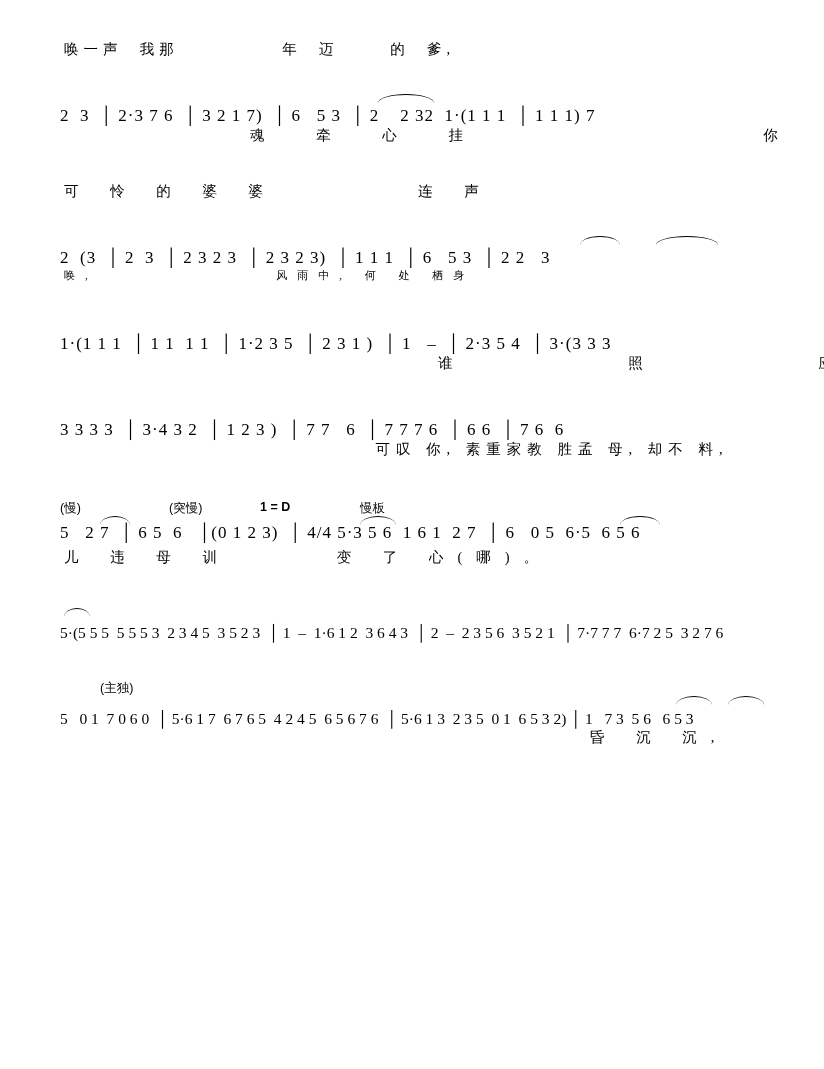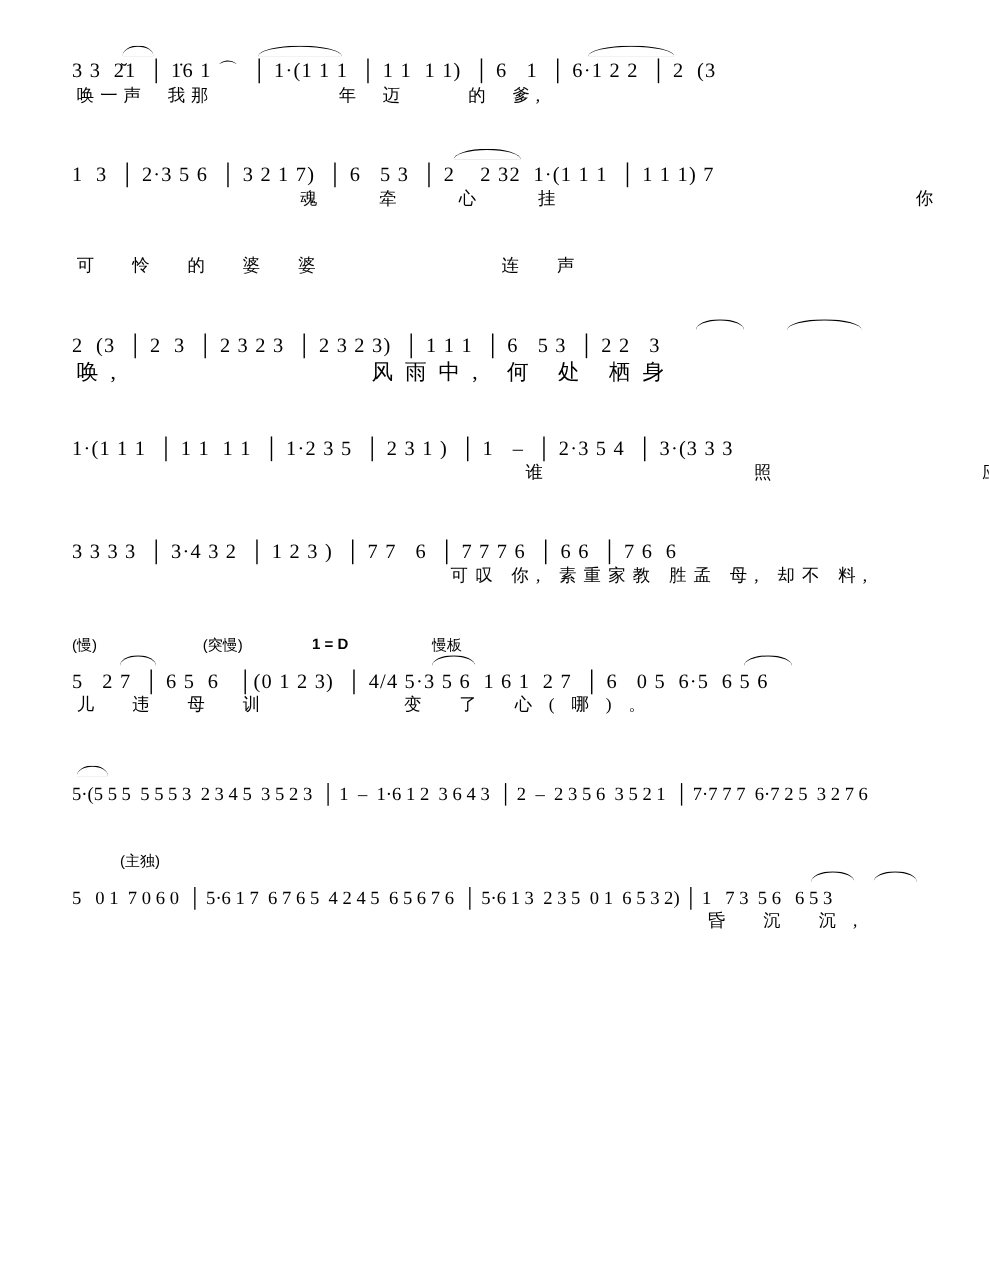--- a/index.html
+++ b/index.html
@@ -64,34 +64,28 @@
     white-space: pre;
     font-family: "Liberation Serif", serif;
   }
 </style>
 </head>
 <body>
 
 <div class="sheet">
 
   <div class="system" style="margin-top:34px;">
-    <div class="notes-row" style="position:relative;">
-      <span class="raw" style="font-size:17px;letter-spacing:1px;">3 3  2̆1  │ 1̇6 1 ⌒  │ 1·(1 1 1  │ 1 1  1 1)  │ 6   1  │ 6·1 2 2  │ 2  (3</span>
-      <span class="slur" style="left:42px;top:-2px;width:26px;"></span>
-      <span class="slur" style="left:155px;top:-2px;width:70px;"></span>
-      <span class="slur" style="left:430px;top:-2px;width:72px;"></span>
-    </div>
     <div class="lyric-row" style="padding-left:4px;">
       <span class="raw" style="letter-spacing:5px;font-size:14.5px;">唤一声  我那            年  迈      的  爹,</span>
     </div>
   </div>
 
   <div class="system" style="margin-top:22px;">
     <div class="notes-row" style="position:relative;">
-      <span class="raw" style="font-size:17px;letter-spacing:1px;">1  3  │ 2·3 5 6  │ 3 2 1 7)  │ 6   5 3  │ 2    2 32  1·(1 1 1  │ 1 1 1) 7</span>
+      <span class="raw" style="font-size:17px;letter-spacing:1px;">2  3  │ 2·3 7 6  │ 3 2 1 7)  │ 6   5 3  │ 2    2 32  1·(1 1 1  │ 1 1 1) 7</span>
       <span class="slur" style="left:318px;top:-2px;width:56px;"></span>
     </div>
     <div class="lyric-row" style="padding-left:190px;">
       <span class="raw" style="letter-spacing:24px;font-size:14.5px;">魂 牵 心 挂          你</span>
     </div>
   </div>
 
 
   <div class="system" style="margin-top:22px;">
     <div class="lyric-row" style="padding-left:4px;">
@@ -99,21 +93,21 @@
     </div>
   </div>
 
   <div class="system" style="margin-top:22px;">
     <div class="notes-row" style="position:relative;">
       <span class="raw" style="font-size:17px;letter-spacing:1px;">2  (3  │ 2  3  │ 2 3 2 3  │ 2 3 2 3)  │ 1 1 1  │ 6   5 3  │ 2 2   3</span>
       <span class="slur" style="left:520px;top:-2px;width:40px;"></span>
       <span class="slur" style="left:596px;top:-2px;width:62px;"></span>
     </div>
     <div class="lyric-row" style="padding-left:4px;">
-      <span class="raw" style="letter-spacing:10px;font-size:18px;">唤,              风雨中, 何 处 栖身</span>
+      <span class="raw" style="letter-spacing:10px;font-size:11px;">唤,              风雨中, 何 处 栖身</span>
     </div>
   </div>
 
   <div class="system" style="margin-top:22px;">
     <div class="notes-row" style="position:relative;">
       <span class="raw" style="font-size:17px;letter-spacing:1px;">1·(1 1 1  │ 1 1  1 1  │ 1·2 3 5  │ 2 3 1 )  │ 1   –  │ 2·3 5 4  │ 3·(3 3 3</span>
     </div>
     <div class="lyric-row" style="padding-left:378px;">
       <span class="raw" style="letter-spacing:22px;font-size:14.5px;">谁      照      应?</span>
     </div>
@@ -128,21 +122,21 @@
     </div>
   </div>
 
   <div class="system" style="margin-top:26px;">
     <div class="tempo-row" style="position:relative;height:18px;">
       <span style="position:absolute;left:0px;">(慢)</span>
       <span style="position:absolute;left:109px;">(突慢)</span>
       <span style="position:absolute;left:200px;font-weight:bold;">1 = D</span>
       <span style="position:absolute;left:300px;">慢板</span>
     </div>
-    <div class="notes-row" style="position:relative;">
+    <div class="notes-row" style="position:relative;align-items:center;">
       <span class="raw" style="font-size:17px;letter-spacing:1px;">5   2 7  │ 6 5  6   │(0 1 2 3)  │ 4/4 5·3 5 6  1 6 1  2 7  │ 6   0 5  6·5  6 5 6</span>
       <span class="slur" style="left:40px;top:-2px;width:30px;"></span>
       <span class="slur" style="left:300px;top:-2px;width:36px;"></span>
       <span class="slur" style="left:560px;top:-2px;width:40px;"></span>
     </div>
     <div class="lyric-row" style="padding-left:4px;">
       <span class="raw" style="letter-spacing:14px;font-size:14.5px;">儿 违 母 训      变 了 心(哪)。</span>
     </div>
   </div>
 

